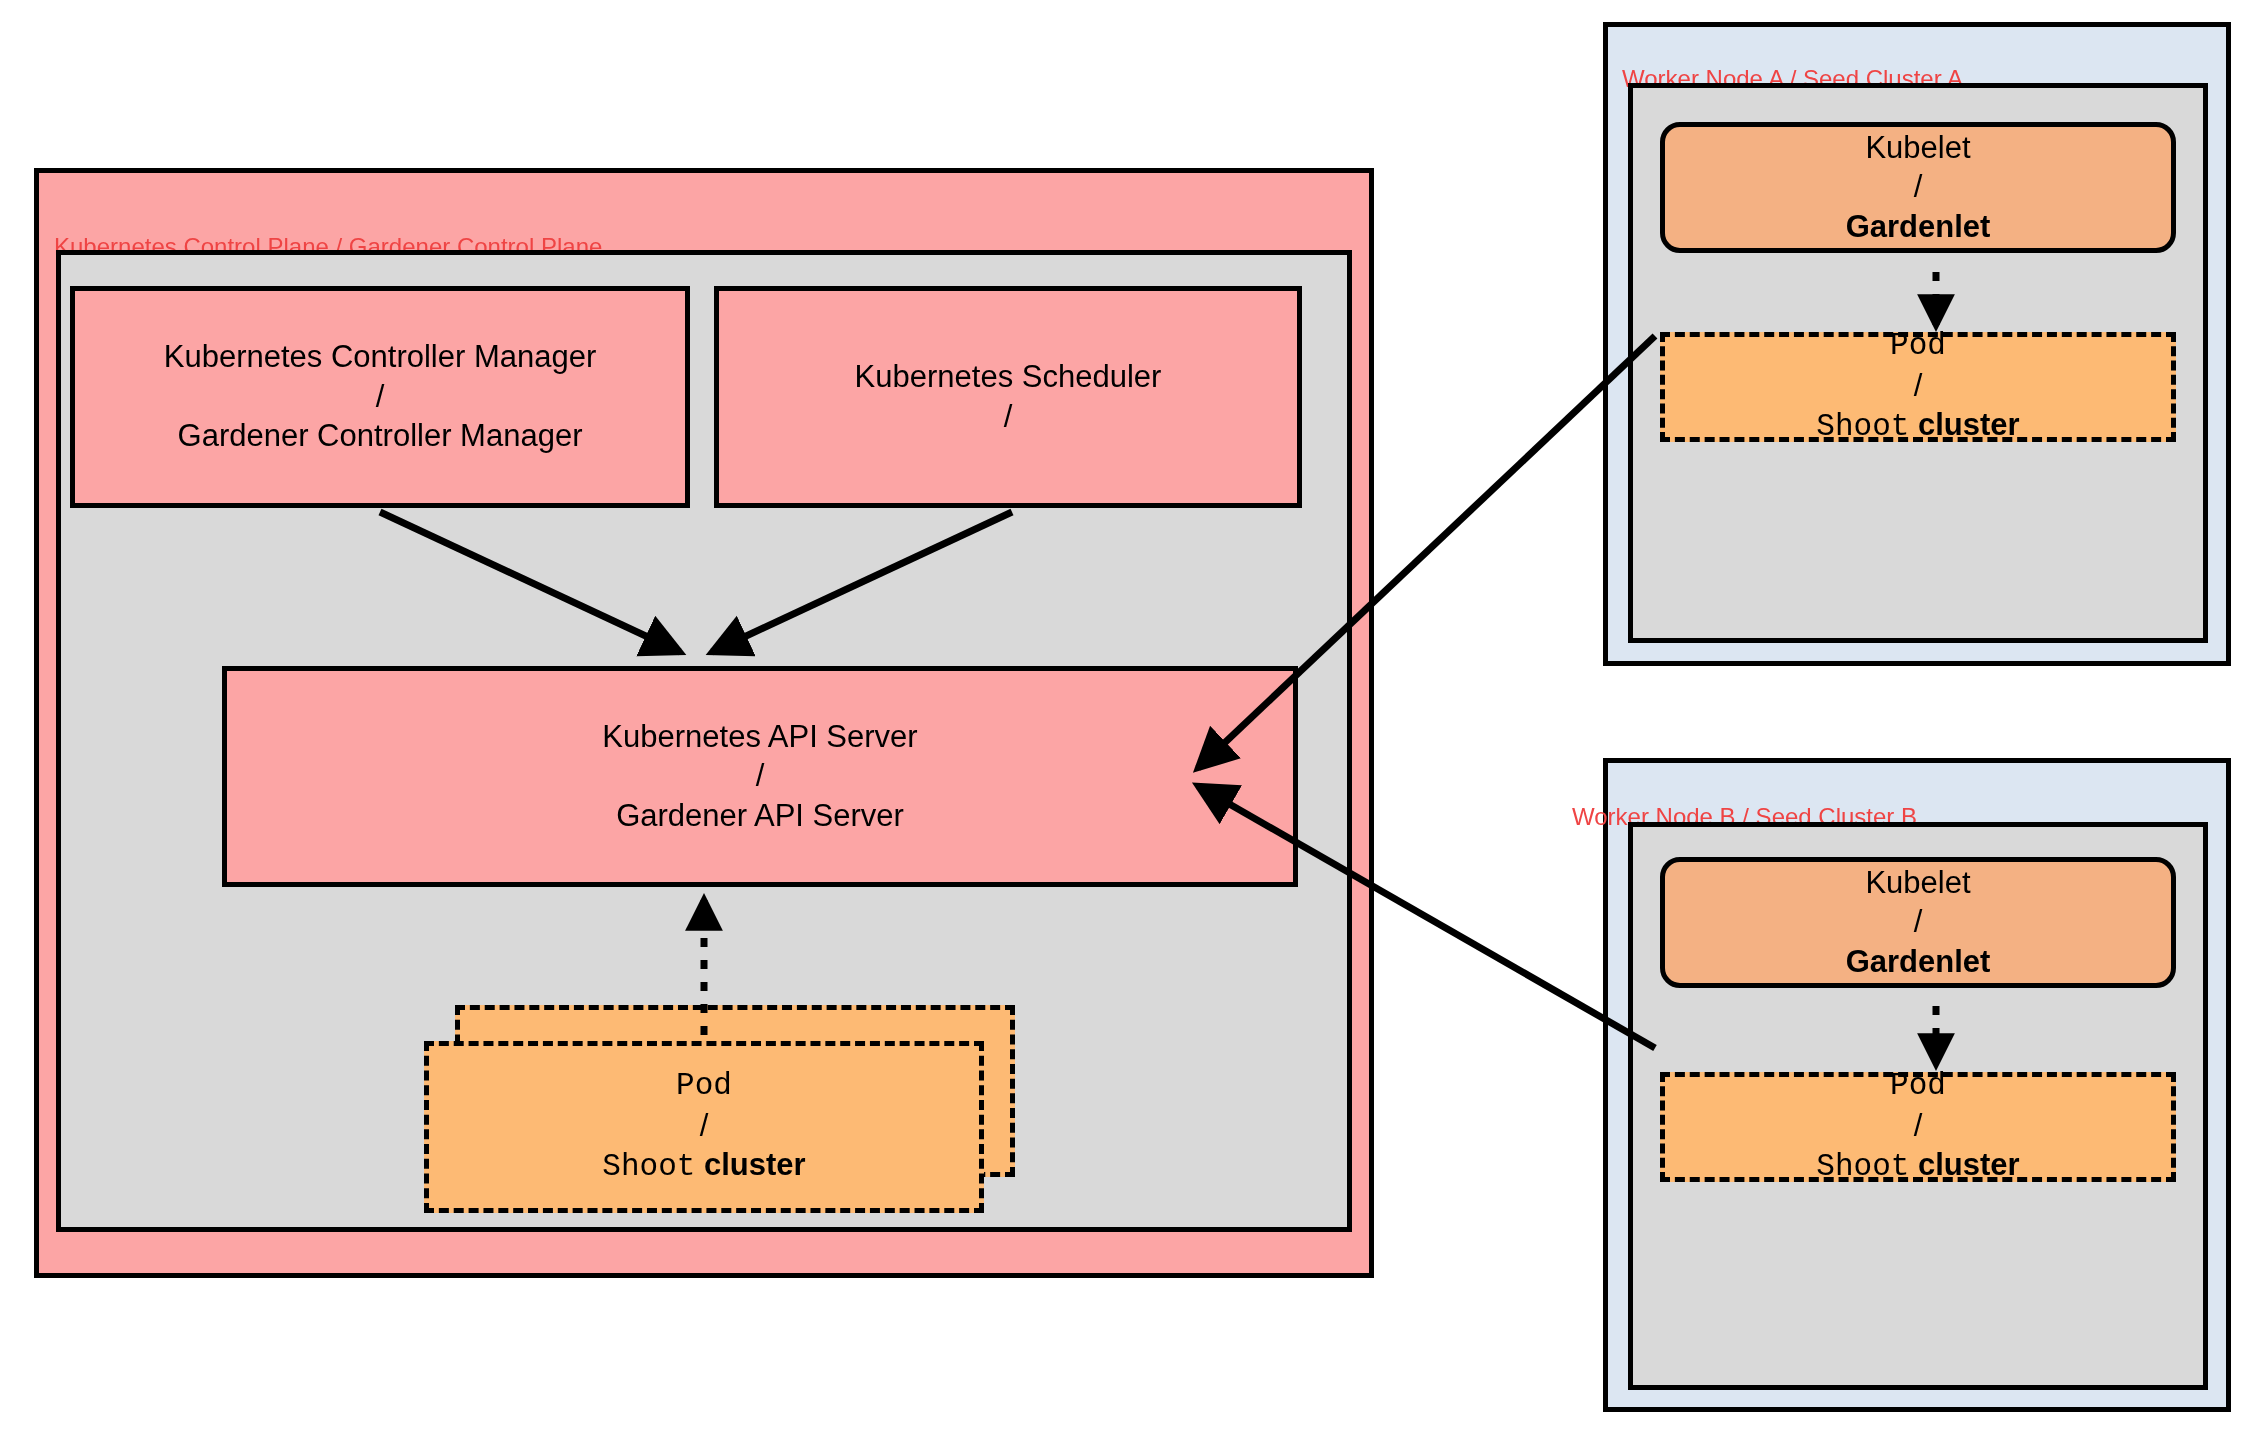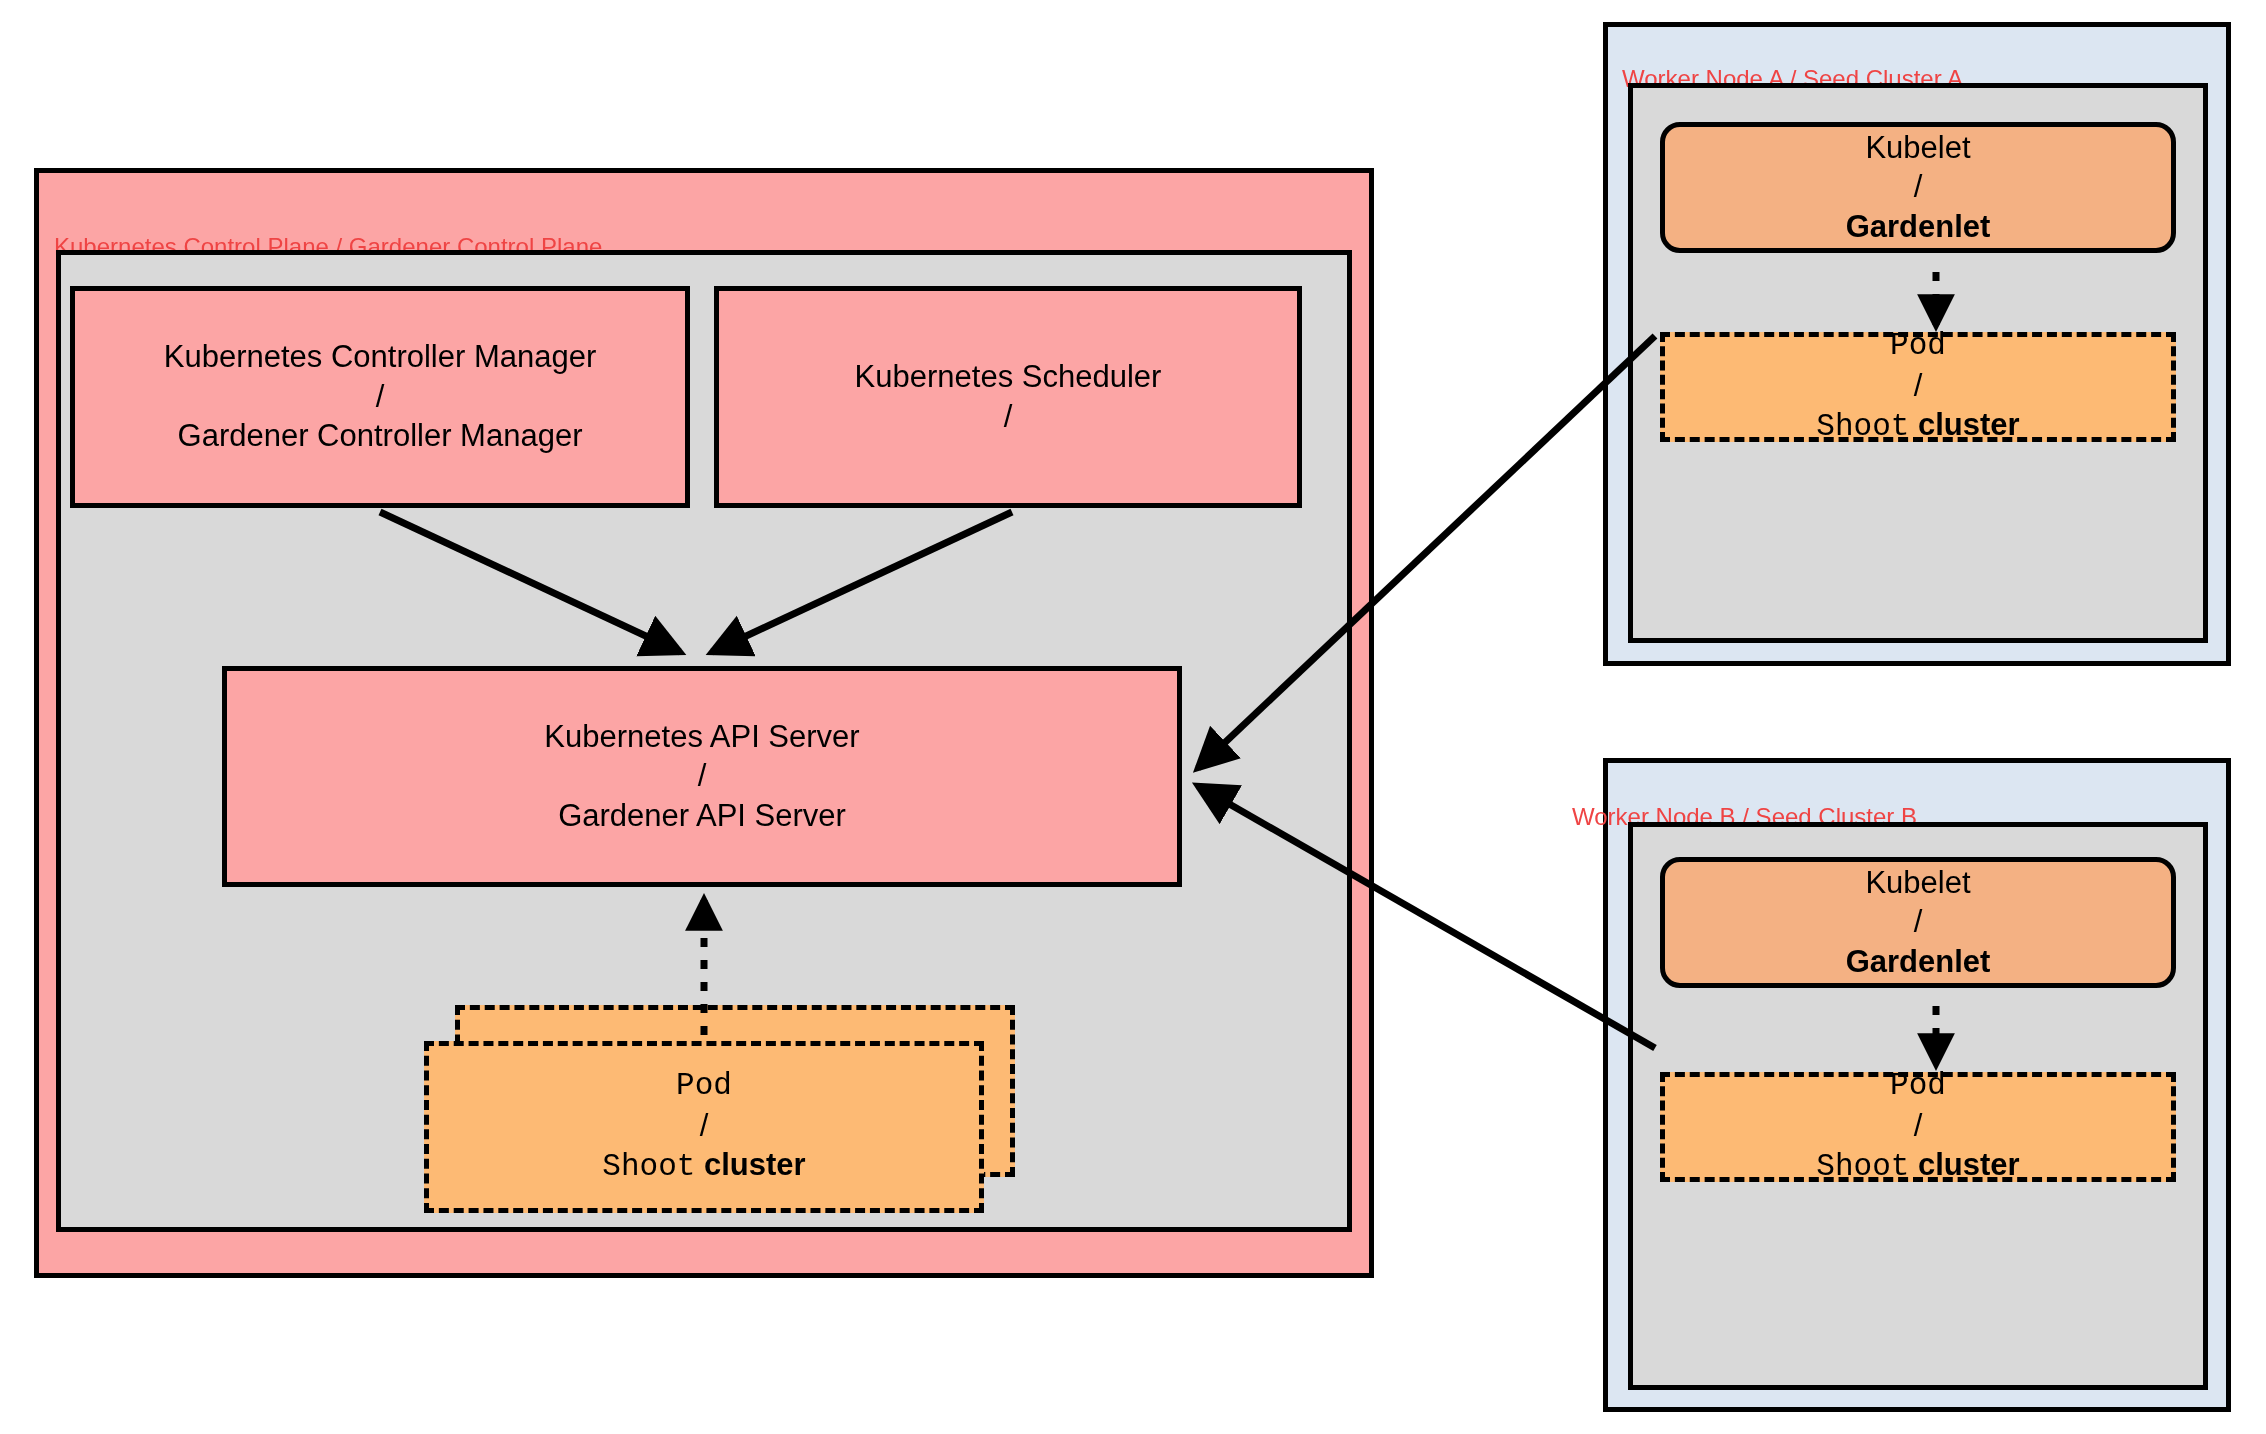--- a/index.html
+++ b/index.html
@@ -48,21 +48,21 @@
     </div>
   </div>
 
   <div class="bx green" style="left:714px;top:286px;width:588px;height:222px;">
     <div class="ctr">
       <span class="ln">Kubernetes Scheduler</span>
       <span class="slash">/</span>
     </div>
   </div>
 
-  <div class="bx green" style="left:222px;top:666px;width:960px;height:221px;">
+  <div class="bx green" style="left:222px;top:666px;width:1076px;height:221px;">
     <div class="ctr">
       <span class="ln">Kubernetes API Server</span>
       <span class="slash">/</span>
       <span class="ln">Gardener API Server</span>
     </div>
   </div>
 
   <div class="dashed" style="left:455px;top:1005px;width:560px;height:172px;"></div>
 
   <div class="dashed" style="left:424px;top:1041px;width:560px;height:172px;">

